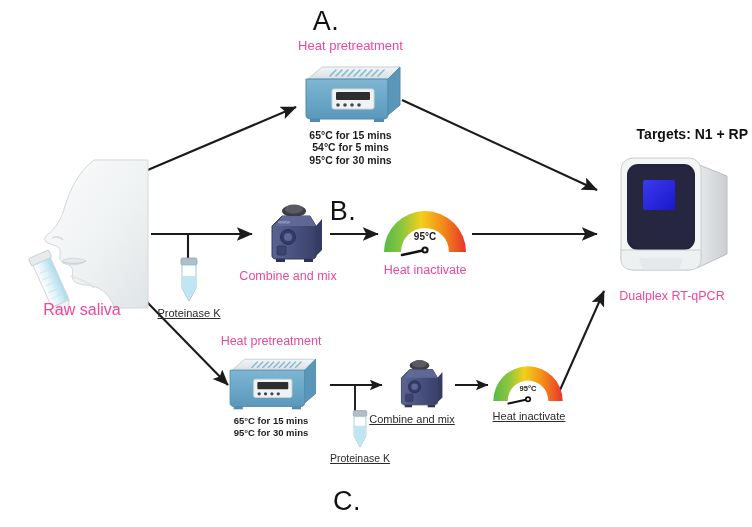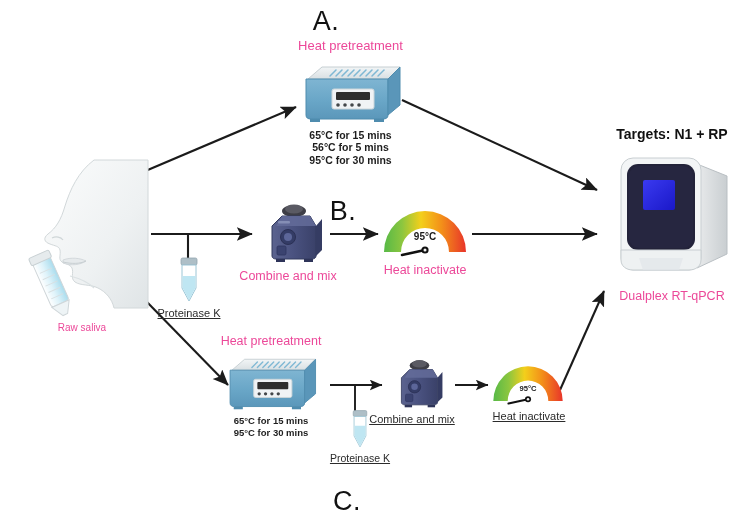--- a/index.html
+++ b/index.html
@@ -135,21 +135,21 @@
         <rect x="20.5" y="92" width="22" height="8" rx="2" fill="#e6ebed" stroke="#c8d0d3" stroke-width="1"></rect>
         <g stroke="#d8dfe1" stroke-width="0.9">
           <line x1="25" y1="110" x2="38" y2="110"></line>
           <line x1="25" y1="117" x2="38" y2="117"></line>
           <line x1="25" y1="124" x2="38" y2="124"></line>
           <line x1="25" y1="131" x2="38" y2="131"></line>
           <line x1="25" y1="138" x2="38" y2="138"></line>
         </g>
       </g>
     </svg>
-    <div class="cap ctr" style="position:absolute;left:-6px;top:164px;width:140px;font-size:10px;">Raw saliva</div>
+    <div class="cap ctr" style="position:absolute;left:-6px;top:142px;width:140px;font-size:16px;">Raw saliva</div>
   </div>
 
   <div class="abs" style="left:258px;top:38px;width:185px;">
     <div class="cap ctr" style="width:185px;font-size:13px;">Heat pretreatment</div>
 
     <svg width="110" height="66" viewBox="0 0 110 66" style="margin:4px auto 0;display:block;">
 
       <path d="M12 20 L26 8 L104 8 L92 20 Z" fill="url(#hbTop)" stroke="#c6ced2" stroke-width="1"></path>
 
       <g stroke="#7fb8d4" stroke-width="1.5" stroke-linecap="round">
@@ -176,21 +176,21 @@
         <circle cx="56" cy="46" r="1.8"></circle>
         <circle cx="63" cy="46" r="1.8"></circle>
       </g>
 
       <rect x="14" y="60" width="10" height="3" fill="#4f8cae"></rect>
       <rect x="78" y="60" width="10" height="3" fill="#4f8cae"></rect>
     </svg>
 
     <div class="temps ctr" style="width:185px;margin-top:4px;">
       <div>65°C for 15 mins</div>
-      <div>56°C for 5 mins</div>
+      <div>54°C for 5 mins</div>
       <div>95°C for 30 mins</div>
     </div>
   </div>
 
   <div class="abs" style="left:160px;top:258px;width:58px;">
     <svg width="26" height="46" viewBox="0 0 26 46" style="margin:0 auto;display:block;">
       <rect x="5" y="0" width="16" height="7" rx="1.6" fill="#aebfc7" stroke="#93a5ae" stroke-width="0.8"></rect>
       <path d="M6 7 L20 7 L20 30 L13 43 L6 30 Z" fill="#ffffff" stroke="#9cc6d6" stroke-width="1"></path>
       <path d="M6.6 18 L19.4 18 L19.4 30 L13 42 L6.6 30 Z" fill="#bfe6f2"></path>
     </svg>
@@ -291,21 +291,21 @@
       <path d="M6 46 A41 41 0 0 1 88 46 L71 46 A24 24 0 0 0 23 46 Z" fill="url(#gaugeGrad)"></path>
       <text class="gauge-label-sm" x="47" y="34" text-anchor="middle">95°C</text>
       <line x1="47" y1="44" x2="24" y2="49" stroke="#111" stroke-width="2.6" stroke-linecap="round"></line>
       <circle cx="47" cy="44" r="3.6" fill="#111"></circle>
       <circle cx="47" cy="44" r="1.5" fill="#f3f3f3"></circle>
     </svg>
     <div class="cap-sm ctr" style="width:116px;margin-left:-17px;margin-top:3px;font-size:11px;">Heat inactivate</div>
   </div>
 
   <div class="abs" style="left:596px;top:126px;width:152px;">
-    <div class="title-bold ctr" style="width:152px;">Targets: N1 + RP</div>
+    <div class="title-bold ctr" style="width:152px;text-align:right;">Targets: N1 + RP</div>
 
     <svg width="126" height="132" viewBox="0 0 126 132" style="margin:8px auto 0;display:block;">
 
       <path d="M88 14 L118 26 L118 104 L88 118 Z" fill="url(#instrSide)" stroke="#b9bfc3" stroke-width="1"></path>
 
       <rect x="12" y="8" width="80" height="112" rx="12" fill="#f3f5f6" stroke="#c8ced1" stroke-width="1"></rect>
 
       <rect x="18" y="14" width="68" height="86" rx="11" fill="#23233a"></rect>
       <rect x="20" y="16" width="64" height="82" rx="10" fill="#262640"></rect>
 

